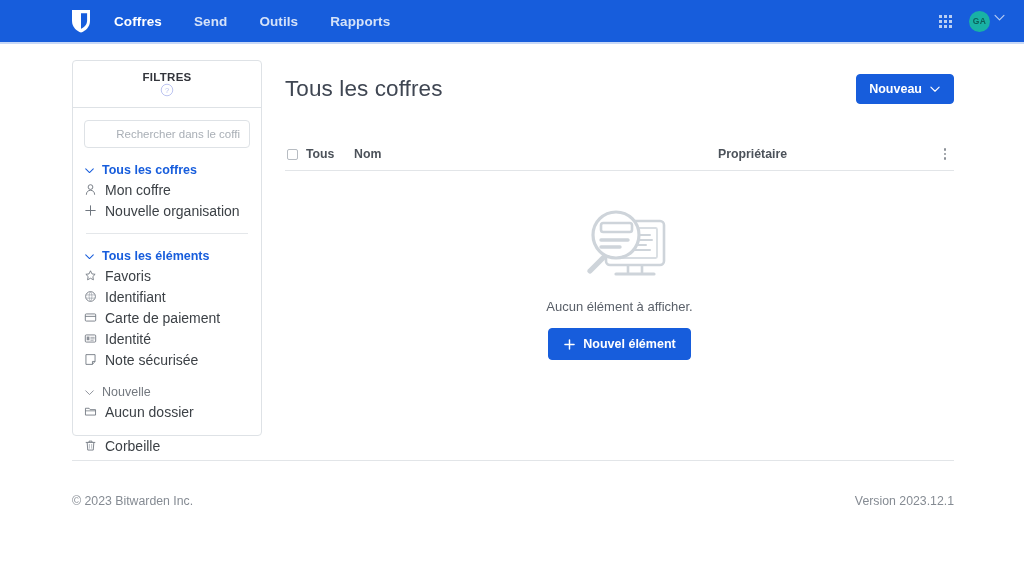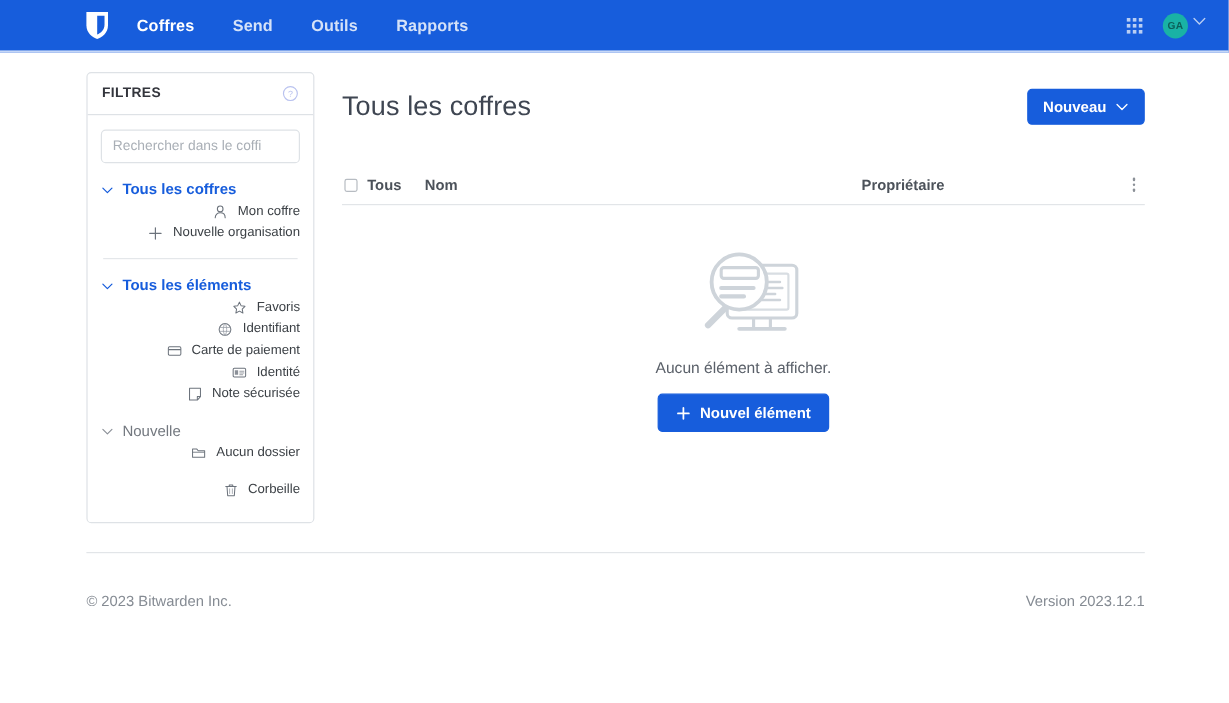--- a/index.html
+++ b/index.html
@@ -86,20 +86,21 @@
     height: 376px;
     display: flex;
     flex-direction: column;
   }
   .sidebar-head {
     display: flex;
     align-items: center;
     justify-content: space-between;
     padding: 10px 12px;
     border-bottom: 1px solid #dee2e6;
+    flex-direction: column;
   }
   .sidebar-head-title {
     font-size: 11.5px;
     font-weight: bold;
     color: #33353c;
     letter-spacing: .3px;
   }
   .help-icon { width: 14px; height: 14px; cursor: pointer; }
   .sidebar-body { padding: 12px 11px 0 11px; }
 
@@ -107,20 +108,21 @@
     width: 100%;
     height: 28px;
     border: 1px solid #dee2e6;
     border-radius: 4px;
     padding: 0 9px;
     font-size: 11.5px;
     color: #6d757d;
     font-family: inherit;
     outline: none;
     background: #fff;
+    text-align: right;
   }
   .search-box::placeholder { color: #a9afb6; }
 
   .sect { margin-top: 13px; }
   .sect-header {
     display: flex;
     align-items: center;
     gap: 7px;
     font-size: 12.5px;
     font-weight: bold;
@@ -128,25 +130,24 @@
     cursor: pointer;
     padding: 2px 0;
   }
   .sect-header.muted { color: #73787f; font-weight: normal; }
   .chev-small { width: 11px; height: 11px; flex: 0 0 11px; }
 
   .nav-row {
     display: flex;
     align-items: center;
     gap: 8px;
-    font-size: 11px;
+    font-size: 14px;
     color: #3c4146;
     padding: 2.5px 0;
     cursor: pointer;
-    justify-content: flex-end;
   }
   .nav-row .ic { width: 13px; height: 13px; flex: 0 0 13px; display:block; }
 
   .divider {
     border-top: 1px solid #e4e7ea;
     margin: 12px 2px 0 2px;
   }
 
   
   .main { flex: 1; min-width: 0; padding-left: 10px; }

